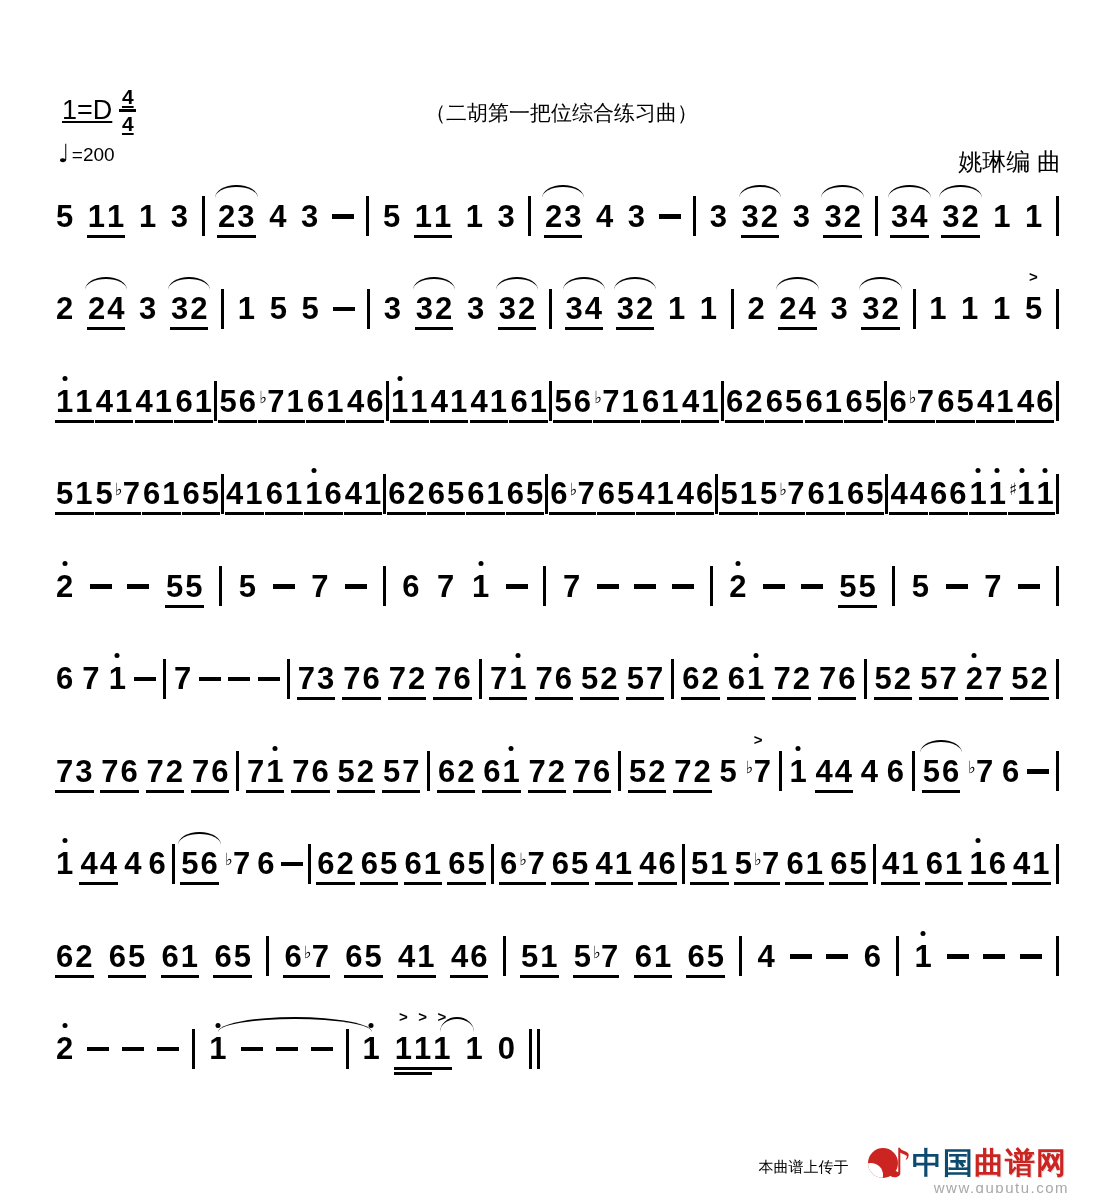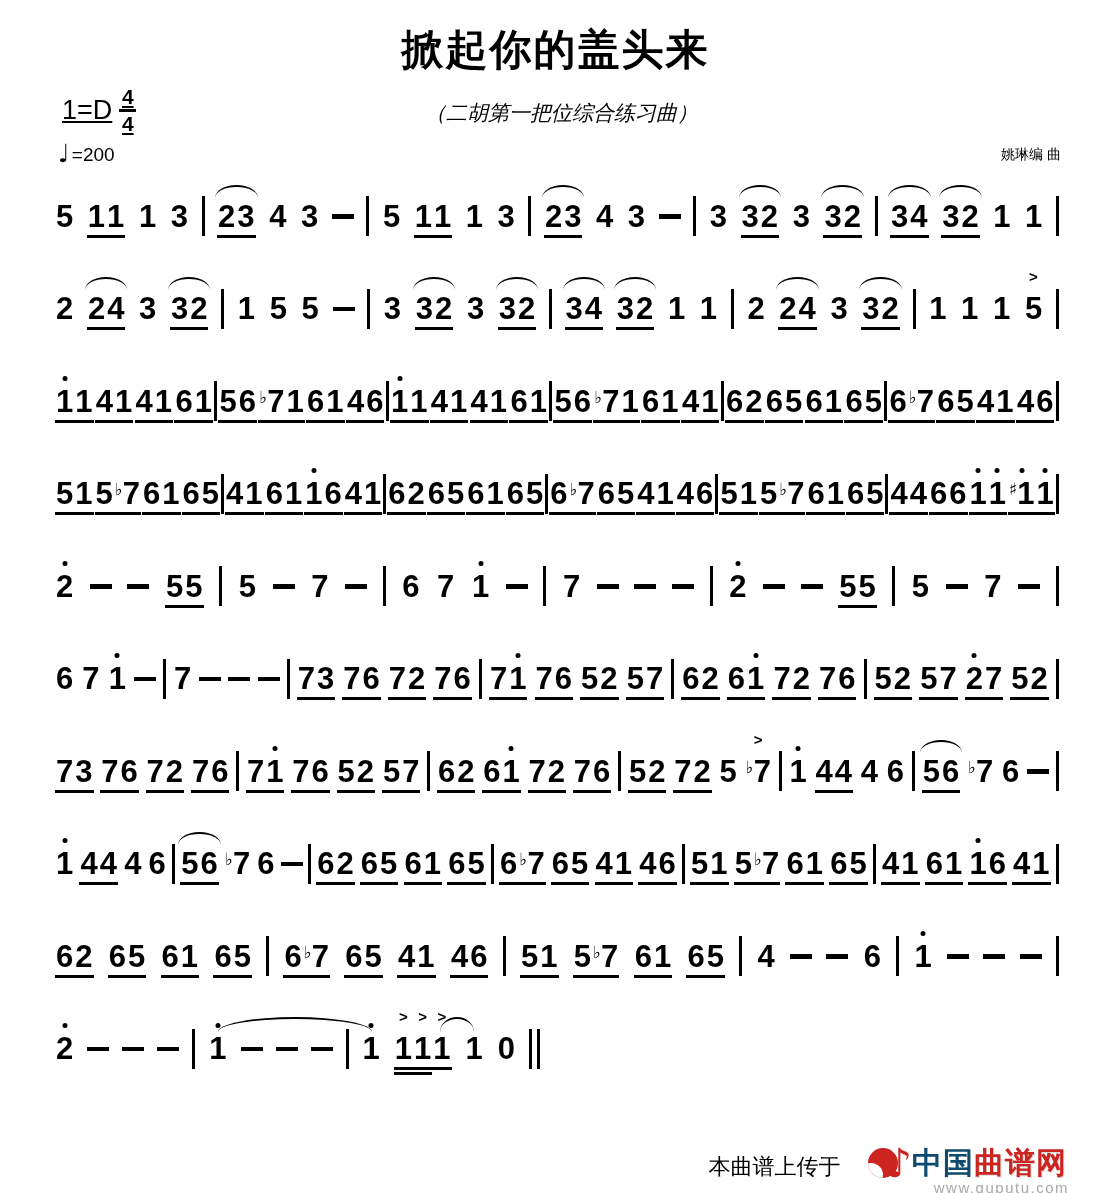--- a/index.html
+++ b/index.html
@@ -5,28 +5,28 @@
   :root{
     --ink:#000000; --paper:#ffffff; --logo_red:#cc2420; --url_gray:#a8a8a8;
   }
   html,body{margin:0;padding:0;background:#fff;}
   .page{position:relative;width:1111px;height:1193px;background:var(--paper);
         color:var(--ink);font-family:"Liberation Sans",sans-serif;overflow:hidden;}
 
   
   .title{position:absolute;top:22px;left:0;right:0;text-align:center;
          font-size:42px;font-weight:bold;letter-spacing:2px;}
-  .subtitle{position:absolute;top:99px;left:12px;right:0;text-align:center;font-size:21px;font-style:italic;}
+  .subtitle{position:absolute;top:99px;left:12px;right:0;text-align:center;font-size:21px;}
   .keysig{position:absolute;left:62px;top:86px;display:flex;align-items:center;font-size:27px;text-decoration:underline;}
   .frac{display:inline-flex;flex-direction:column;align-items:center;margin-left:7px;
         font-size:21px;font-weight:bold;line-height:1.05;}
   .fline{width:17px;height:2.5px;background:var(--ink);margin:1px 0;}
   .tempo{position:absolute;left:58px;top:140px;font-size:19px;display:flex;align-items:center;}
   .tempo .nt{font-family:"DejaVu Sans",sans-serif;font-size:25px;margin-right:2px;position:relative;top:-1px;}
-  .composer{position:absolute;right:50px;top:146px;font-size:14px;}
+  .composer{position:absolute;right:50px;top:146px;font-size:24px;}
 
   
   .score{position:absolute;left:55px;right:52px;top:170px;}
   .line{position:relative;height:92.5px;display:flex;align-items:center;
         justify-content:space-between;}
   .line.short{justify-content:flex-start;gap:13px;}
   .grp{position:relative;display:inline-flex;align-items:flex-end;}
   .nu{position:relative;display:inline-block;padding:0 1px;}
   .dg{font-size:31px;font-weight:bold;line-height:1;font-family:"Liberation Sans",sans-serif;}
   .hd{position:absolute;left:50%;transform:translateX(-50%);top:-10px;
@@ -42,40 +42,39 @@
         border-radius:50% 50% 0 0/100% 100% 0 0;}
   .bar{width:3px;height:40px;background:var(--ink);}
   .bar2{width:11px;height:40px;border-left:3px solid var(--ink);
         border-right:3px solid var(--ink);box-sizing:border-box;}
   .dash{width:22px;height:4.5px;background:var(--ink);}
   .tie{position:absolute;height:13px;border-top:2.5px solid var(--ink);
        border-radius:50% 50% 0 0/100% 100% 0 0;pointer-events:none;}
 
   
   .footer{position:absolute;right:44px;top:1134px;display:flex;align-items:center;}
-  .upload-text{font-size:22px;margin-right:28px;position:relative;top:4px;}
+  .upload-text{font-size:15px;margin-right:20px;position:relative;top:4px;}
   .logo{position:relative;display:flex;align-items:center;height:58px;}
   .logo-disc{width:30px;height:30px;border-radius:50%;background:var(--logo_red);
              position:relative;overflow:hidden;}
   .logo-disc::after{content:"";position:absolute;left:-9px;bottom:-9px;width:24px;height:24px;
              border-radius:50%;background:var(--paper);}
   .logo-note{font-family:"DejaVu Sans",sans-serif;color:var(--logo_red);
              font-size:40px;margin-left:-12px;line-height:1;}
   .logo-cn{font-size:30px;font-weight:bold;letter-spacing:1px;white-space:nowrap;}
   .logo-cn .cn-black{color:#0c4a6e;}
   .logo-cn .cn-red{color:var(--logo_red);text-shadow:1px 1px 0 #dddddd;}
   .logo-url{position:absolute;right:-2px;bottom:-4px;font-size:15px;color:var(--url_gray);
             letter-spacing:1.5px;font-family:"Liberation Sans",sans-serif;}
 </style>
 </head>
 <body>
 
 <div class="page">
 
-  <div class="title">掀起你的盖头来</div>
   <div class="subtitle">（二胡第一把位综合练习曲）</div>
 
   <div class="keysig">
     <span>1=D</span>
     <span class="frac">
       <span>4</span>
       <span class="fline"></span>
       <span>4</span>
     </span>
   </div>

